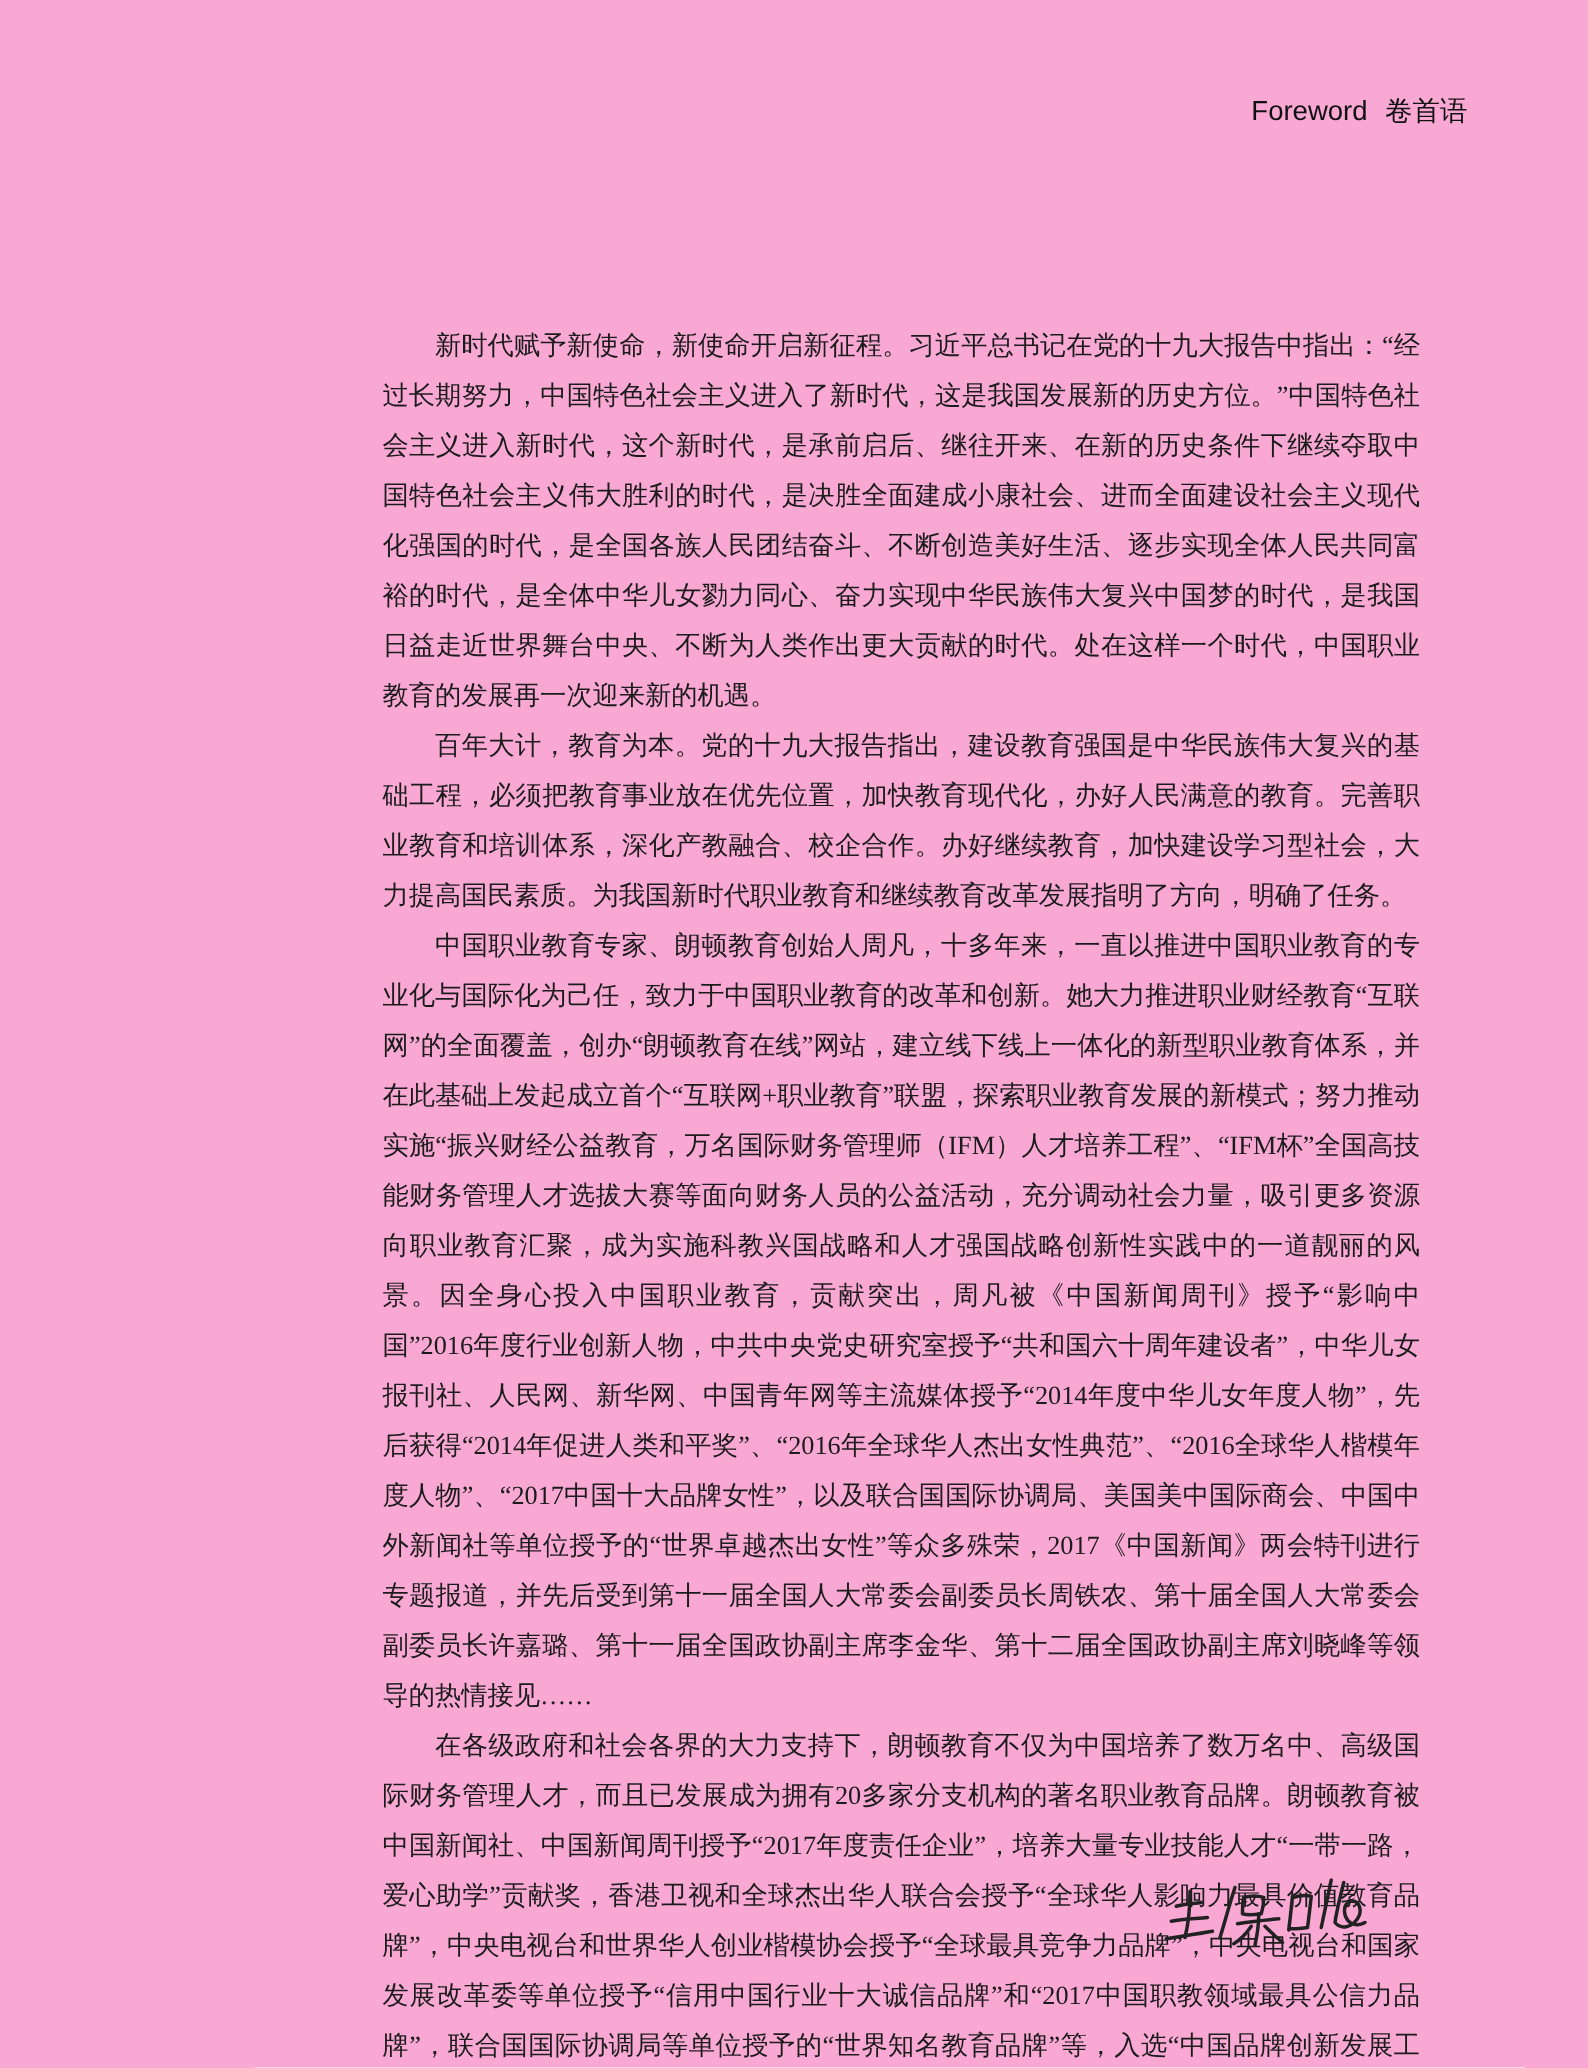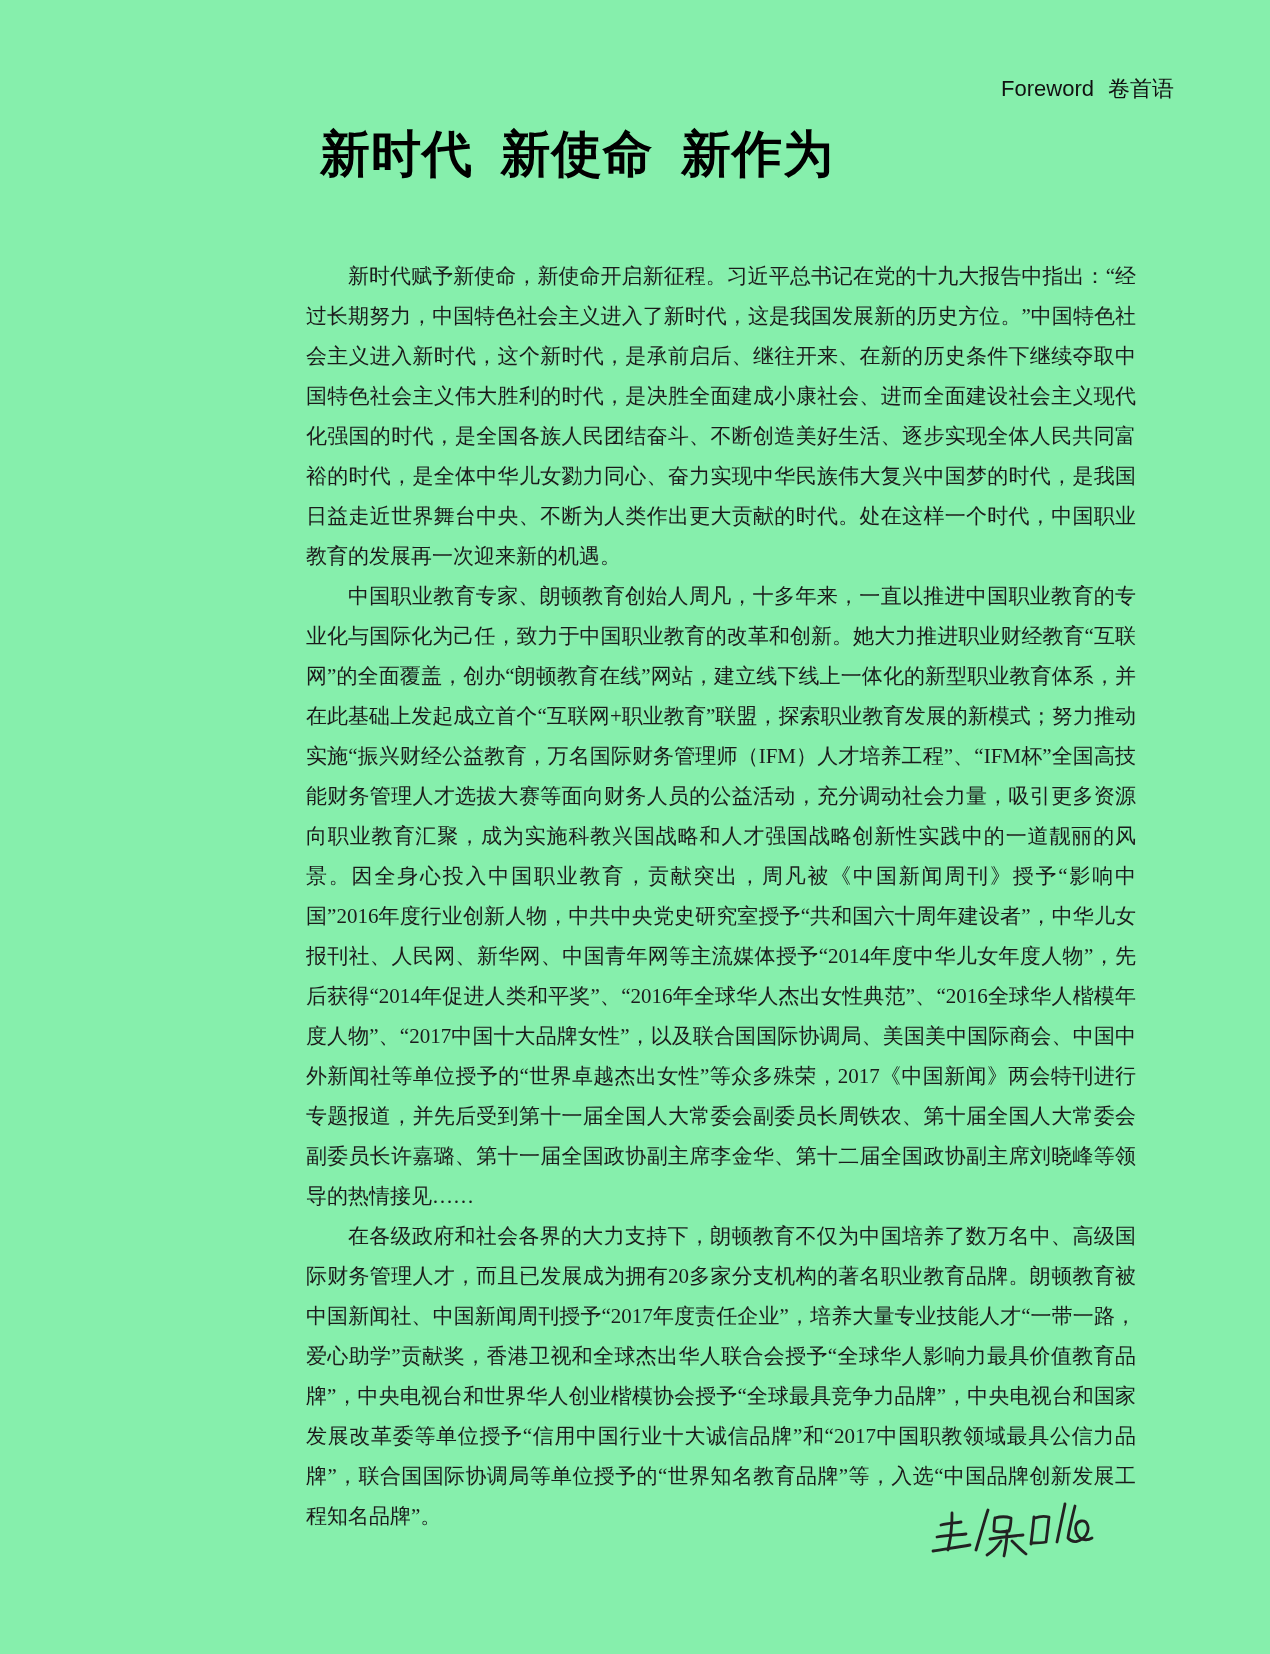--- a/index.html
+++ b/index.html
@@ -4,21 +4,21 @@
 <style>
   html, body {
     margin: 0;
     padding: 0;
     background: #ffffff;
   }
   .page {
     position: relative;
     width: 1270px;
     height: 1654px;
-    background: #86efac;
+    background: #f9a8d4;
     overflow: hidden;
     font-family: "Liberation Serif", "DejaVu Serif", serif;
   }
   .header {
     position: absolute;
     top: 74px;
     right: 96px;
     font-family: "Liberation Sans", "DejaVu Sans", sans-serif;
     font-size: 22px;
     color: #111111;
@@ -71,24 +71,24 @@
 </style>
 </head>
 <body>
 
 <div class="page">
 
   <div class="header">
     <span class="h-en">Foreword</span><span class="h-cn">卷首语</span>
   </div>
 
-  <h1 class="title">新时代 新使命 新作为</h1>
 
   <div class="body-text">
     <p>新时代赋予新使命，新使命开启新征程。习近平总书记在党的十九大报告中指出：“经过长期努力，中国特色社会主义进入了新时代，这是我国发展新的历史方位。”中国特色社会主义进入新时代，这个新时代，是承前启后、继往开来、在新的历史条件下继续夺取中国特色社会主义伟大胜利的时代，是决胜全面建成小康社会、进而全面建设社会主义现代化强国的时代，是全国各族人民团结奋斗、不断创造美好生活、逐步实现全体人民共同富裕的时代，是全体中华儿女勠力同心、奋力实现中华民族伟大复兴中国梦的时代，是我国日益走近世界舞台中央、不断为人类作出更大贡献的时代。处在这样一个时代，中国职业教育的发展再一次迎来新的机遇。</p>
+    <p>百年大计，教育为本。党的十九大报告指出，建设教育强国是中华民族伟大复兴的基础工程，必须把教育事业放在优先位置，加快教育现代化，办好人民满意的教育。完善职业教育和培训体系，深化产教融合、校企合作。办好继续教育，加快建设学习型社会，大力提高国民素质。为我国新时代职业教育和继续教育改革发展指明了方向，明确了任务。</p>
     <p>中国职业教育专家、朗顿教育创始人周凡，十多年来，一直以推进中国职业教育的专业化与国际化为己任，致力于中国职业教育的改革和创新。她大力推进职业财经教育“互联网”的全面覆盖，创办“朗顿教育在线”网站，建立线下线上一体化的新型职业教育体系，并在此基础上发起成立首个“互联网+职业教育”联盟，探索职业教育发展的新模式；努力推动实施“振兴财经公益教育，万名国际财务管理师（IFM）人才培养工程”、“IFM杯”全国高技能财务管理人才选拔大赛等面向财务人员的公益活动，充分调动社会力量，吸引更多资源向职业教育汇聚，成为实施科教兴国战略和人才强国战略创新性实践中的一道靓丽的风景。因全身心投入中国职业教育，贡献突出，周凡被《中国新闻周刊》授予“影响中国”2016年度行业创新人物，中共中央党史研究室授予“共和国六十周年建设者”，中华儿女报刊社、人民网、新华网、中国青年网等主流媒体授予“2014年度中华儿女年度人物”，先后获得“2014年促进人类和平奖”、“2016年全球华人杰出女性典范”、“2016全球华人楷模年度人物”、“2017中国十大品牌女性”，以及联合国国际协调局、美国美中国际商会、中国中外新闻社等单位授予的“世界卓越杰出女性”等众多殊荣，2017《中国新闻》两会特刊进行专题报道，并先后受到第十一届全国人大常委会副委员长周铁农、第十届全国人大常委会副委员长许嘉璐、第十一届全国政协副主席李金华、第十二届全国政协副主席刘晓峰等领导的热情接见……</p>
     <p>在各级政府和社会各界的大力支持下，朗顿教育不仅为中国培养了数万名中、高级国际财务管理人才，而且已发展成为拥有20多家分支机构的著名职业教育品牌。朗顿教育被中国新闻社、中国新闻周刊授予“2017年度责任企业”，培养大量专业技能人才“一带一路，爱心助学”贡献奖，香港卫视和全球杰出华人联合会授予“全球华人影响力最具价值教育品牌”，中央电视台和世界华人创业楷模协会授予“全球最具竞争力品牌”，中央电视台和国家发展改革委等单位授予“信用中国行业十大诚信品牌”和“2017中国职教领域最具公信力品牌”，联合国国际协调局等单位授予的“世界知名教育品牌”等，入选“中国品牌创新发展工程知名品牌”。</p>
   </div>
 
   <div class="signature" aria-label="handwritten signature">
     <svg width="175" height="85" viewBox="0 0 175 85">
       <g fill="none" stroke="#222222" stroke-width="2.8" stroke-linecap="round" stroke-linejoin="round">
 
         <path d="M13,33 C20,31 27,31 33,30"></path>
         <path d="M9,45 C19,43 29,43 38,42"></path>

